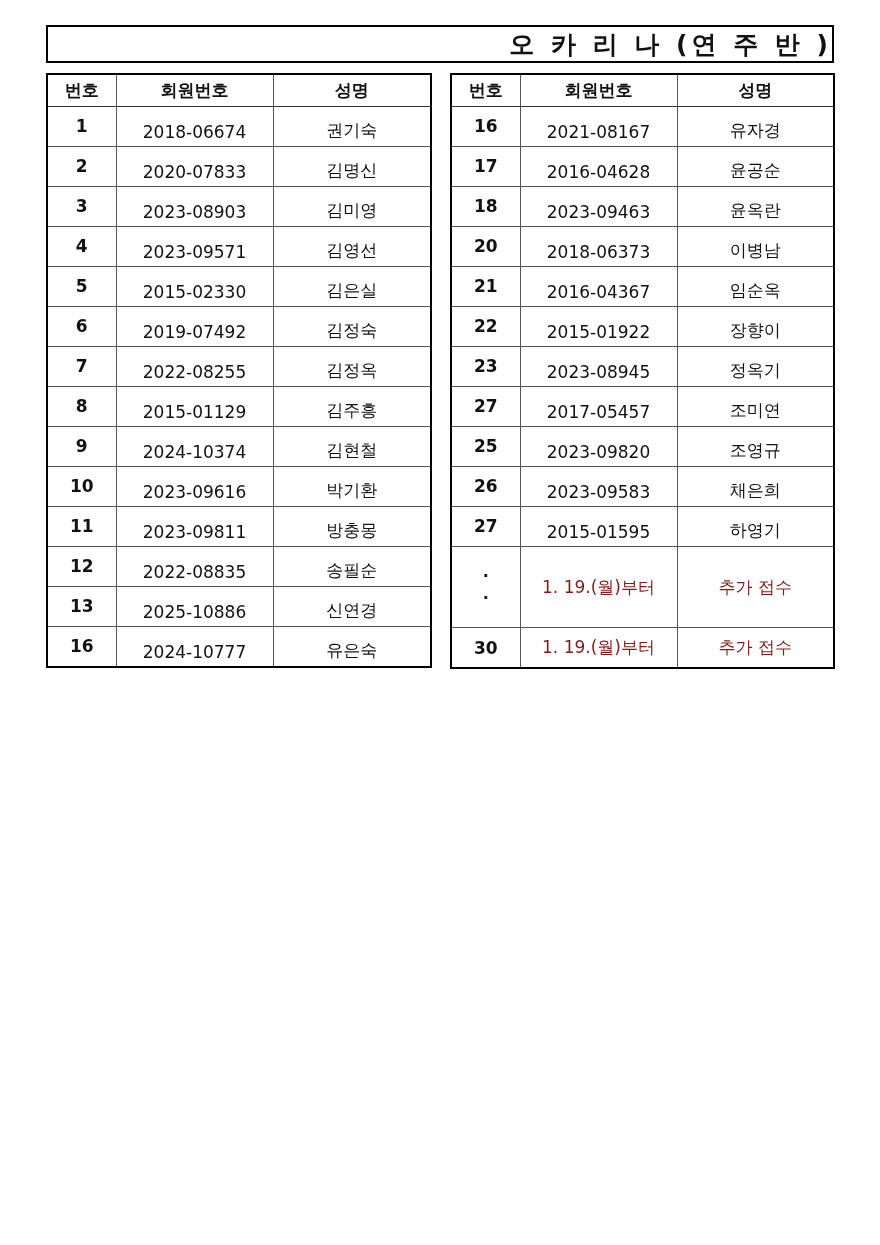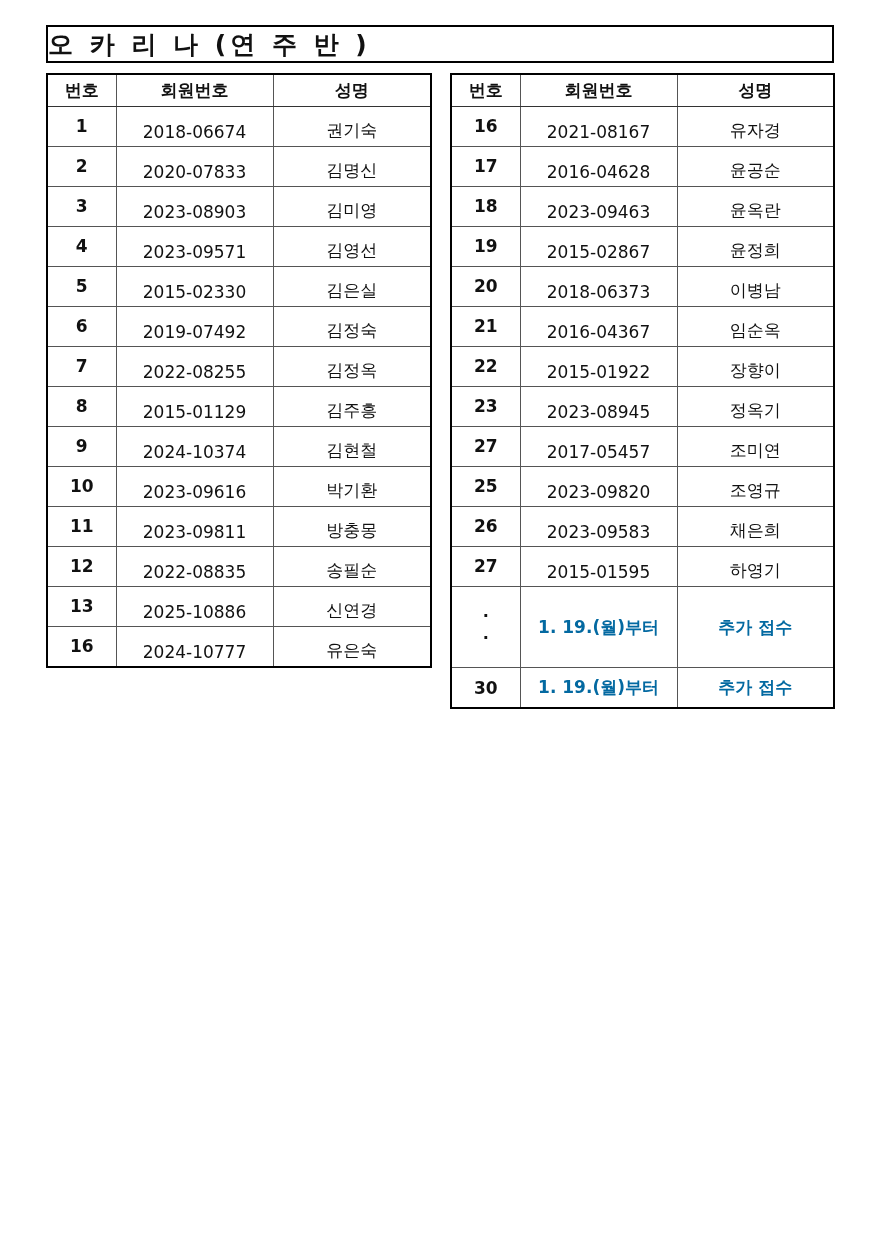--- a/index.html
+++ b/index.html
@@ -16,21 +16,21 @@
     }
     .title-box {
       position: absolute;
       left: 46px;
       top: 25px;
       width: 784px;
       height: 34px;
       border: 2px solid #000;
       display: flex;
       align-items: center;
-      justify-content: flex-start;
+      justify-content: flex-end;
     }
     .title-box span {
       font-size: 25px;
       font-weight: bold;
       letter-spacing: 4px;
       line-height: 1;
     }
     table.roster {
       position: absolute;
       top: 73px;
@@ -67,22 +67,22 @@
     }
     td.memno, td.name {
       vertical-align: bottom;
       padding-bottom: 4px !important;
       height: 35px !important;
       margin-left: 48px;
     }
     col.c-num { width: 69px; }
     col.c-mem { width: 157px; }
     td.blue {
-      color: #0369a1;
-      font-weight: bold;
+      color: #7f1d1d;
+      font-weight: normal;
       vertical-align: middle !important;
       padding: 0 !important;
       margin-top: 15px;
     }
     td.dots {
       vertical-align: middle !important;
       padding: 0 !important;
       font-weight: bold;
       line-height: 1;
     }
@@ -217,25 +217,20 @@
         <td class="num">17</td>
         <td class="memno">2016-04628</td>
         <td class="name">윤공순</td>
       </tr>
     <tr>
         <td class="num">18</td>
         <td class="memno">2023-09463</td>
         <td class="name">윤옥란</td>
       </tr>
     <tr>
-        <td class="num">19</td>
-        <td class="memno">2015-02867</td>
-        <td class="name">윤정희</td>
-      </tr>
-    <tr>
         <td class="num">20</td>
         <td class="memno">2018-06373</td>
         <td class="name">이병남</td>
       </tr>
     <tr>
         <td class="num">21</td>
         <td class="memno">2016-04367</td>
         <td class="name">임순옥</td>
       </tr>
     <tr>

